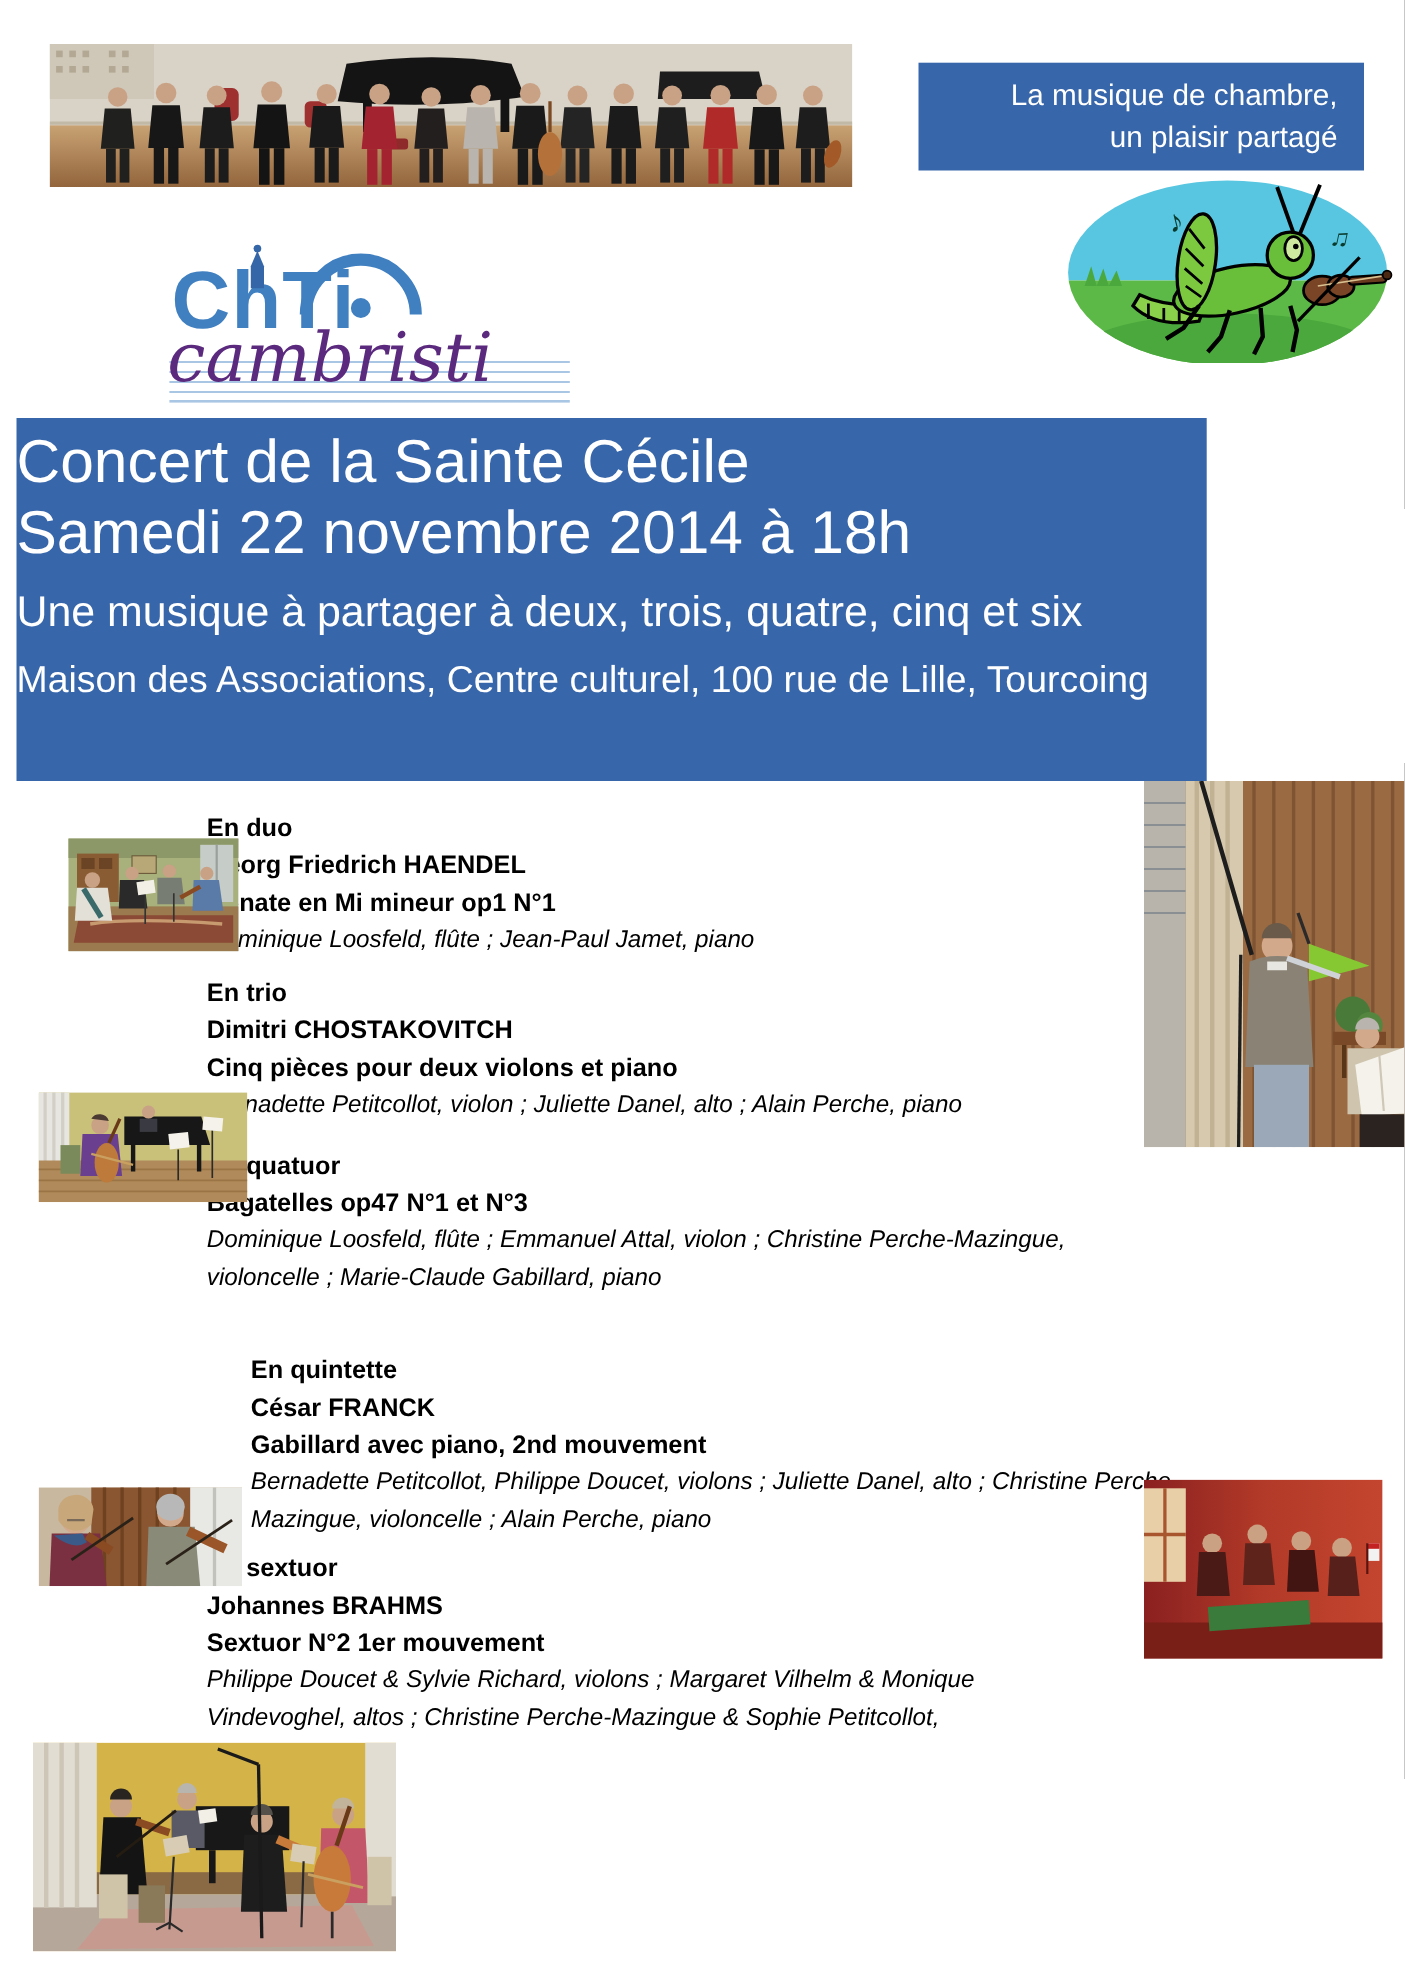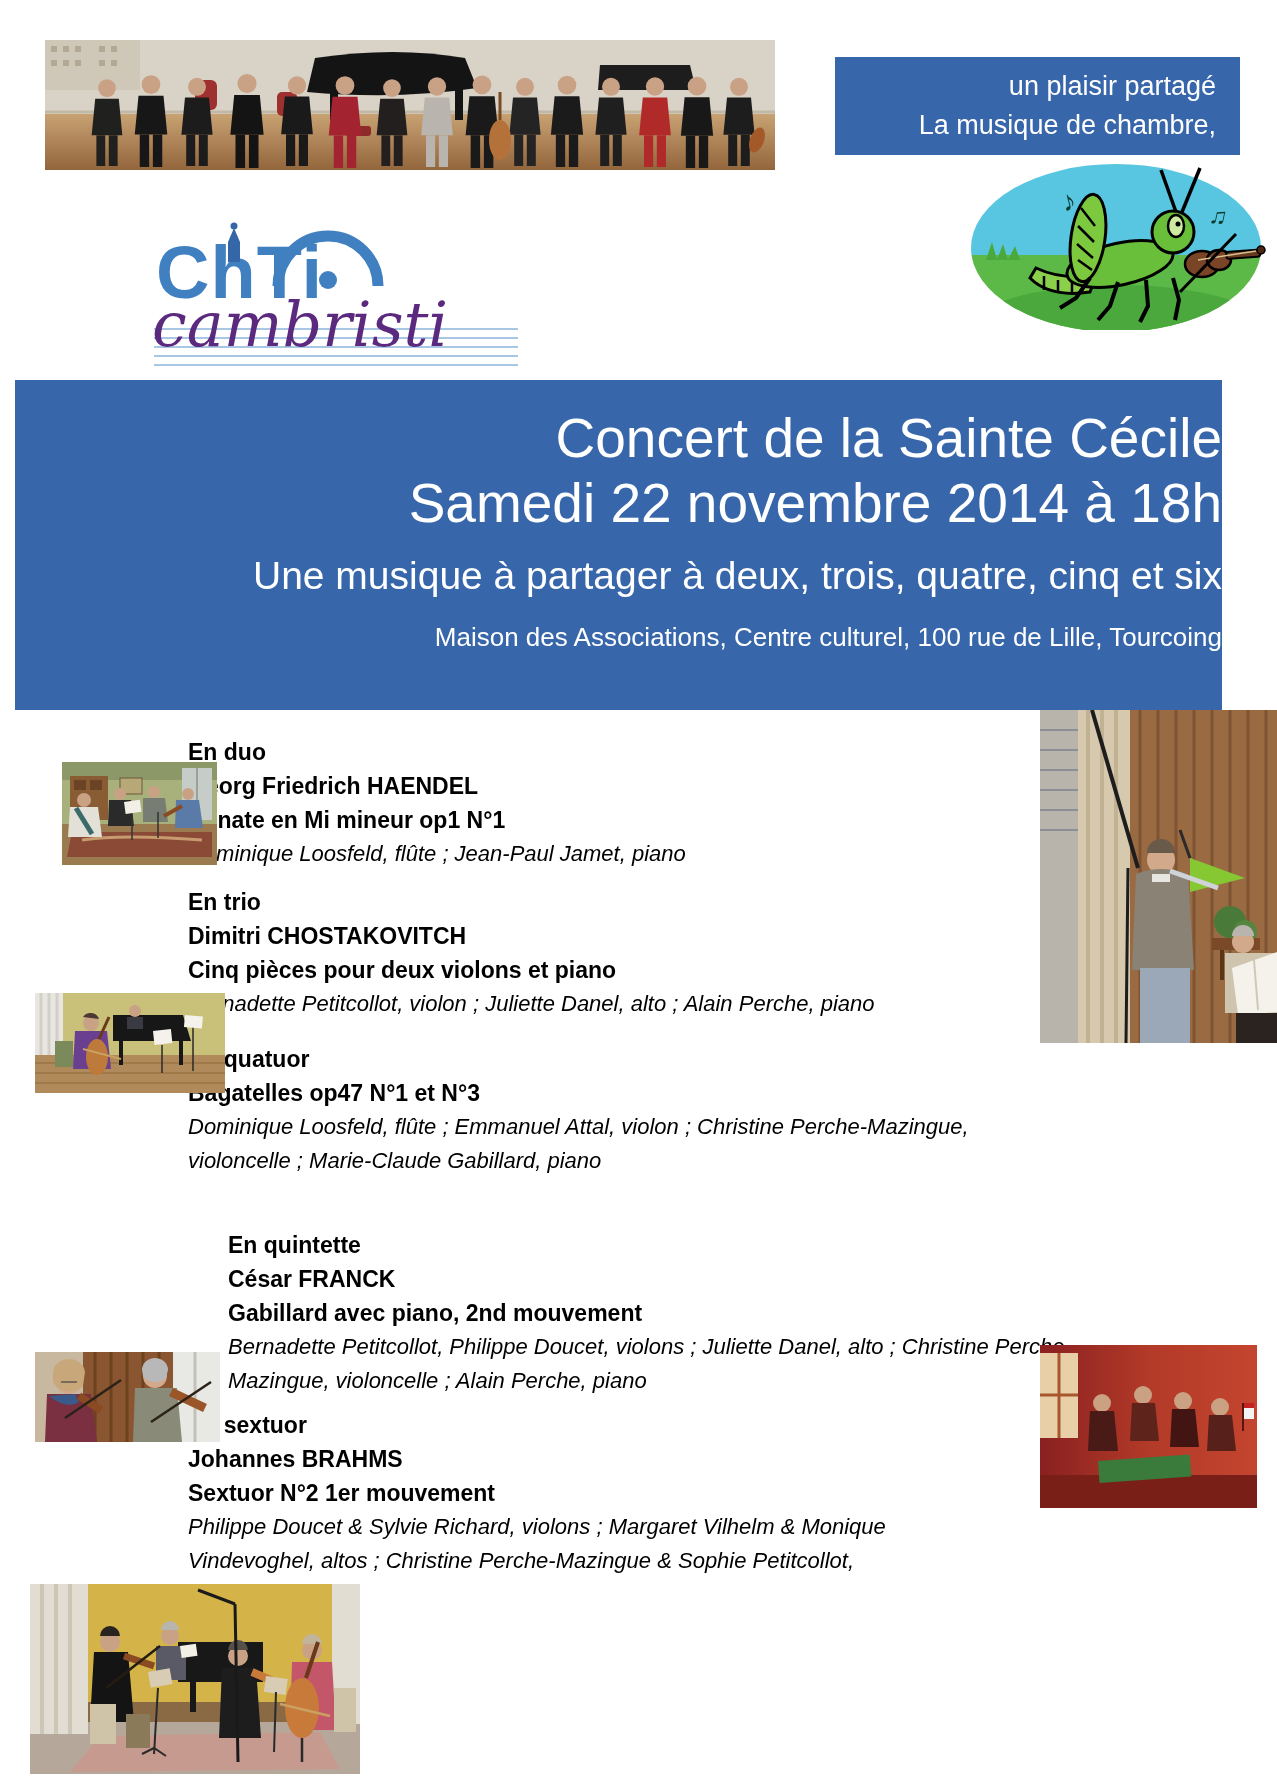--- a/index.html
+++ b/index.html
@@ -29,27 +29,27 @@
     background:repeating-linear-gradient(to bottom,#a9c6e4 0 2px,transparent 2px 9px);
   }
   .logo-cambristi{
     position:absolute;left:2px;top:58px;font-size:62px;font-style:italic;
     font-family:"DejaVu Serif",serif;color:#5b2a7e;z-index:2;line-height:70px;
   }
   .logo-deco{position:absolute;left:0;top:-14px;z-index:3;}
 
   
   .banner{
-    left:15px;top:380px;width:1207px;height:330px;background:#3766aa;color:#fff;
-    text-align:right;box-sizing:border-box;padding-top:27px;
+    left:15px;top:380px;width:1082px;height:330px;background:#3766aa;color:#fff;
+    text-align:left;box-sizing:border-box;padding-top:8px;
   }
   .banner-title{font-size:55px;line-height:63px;}
   .banner-date{font-size:55px;line-height:66px;}
   .banner-subtitle{font-size:39px;line-height:46px;margin-top:17px;}
-  .banner-venue{font-size:26px;line-height:38px;margin-top:19px;}
+  .banner-venue{font-size:34px;line-height:38px;margin-top:19px;}
 
   
   .section{left:188px;color:#000;}
   .ph,.pc,.pp{font-weight:bold;font-size:23px;line-height:34px;}
   .pf{font-style:italic;font-size:22px;line-height:34px;}
 
   
   .contact{
     left:420px;top:1665px;width:820px;height:110px;background:#3766aa;color:#fff;
     text-align:right;font-size:29px;line-height:45px;box-sizing:border-box;
@@ -118,22 +118,22 @@
       <use href="#prs" transform="translate(694,126) scale(1.2)" style="color:#1d1d1d"></use>
 
       <ellipse cx="455" cy="100" rx="11" ry="20" fill="#b5713a"></ellipse>
       <line x1="455" y1="80" x2="455" y2="52" stroke="#7a4a22" stroke-width="3"></line>
 
       <ellipse cx="712" cy="100" rx="7" ry="13" fill="#a35a28" transform="rotate(20 712 100)"></ellipse>
     </svg>
   </div>
 
   <div class="abs tagline">
+    <div>La  musique de chambre,</div>
     <div>un plaisir partagé</div>
-    <div>La  musique de chambre,</div>
   </div>
 
   <div class="abs photo" style="left:968px;top:160px;width:300px;height:170px;">
     <svg width="300" height="170" viewBox="0 0 300 170">
       <defs>
         <clipPath id="gcirc">
             <ellipse cx="148" cy="88" rx="145" ry="84"></ellipse>
           </clipPath>
       </defs>
       <g clip-path="url(#gcirc)">

